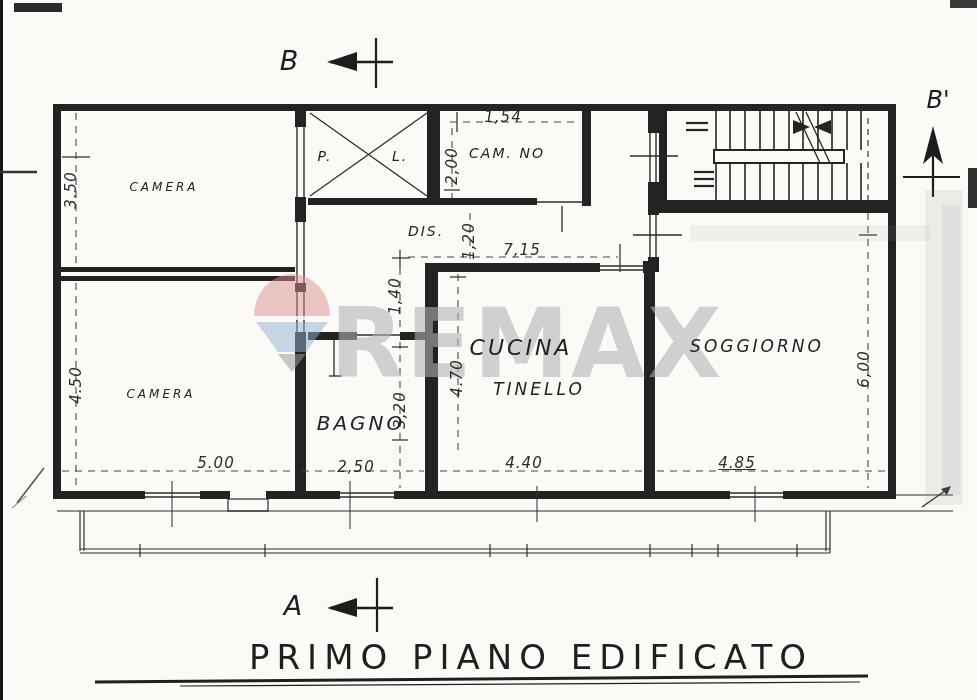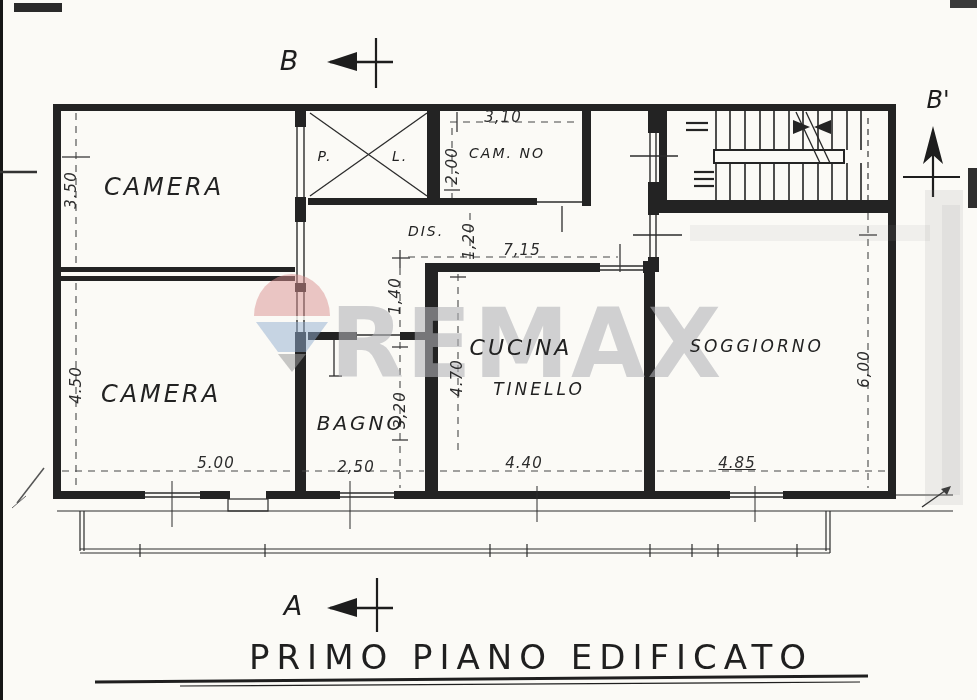--- a/index.html
+++ b/index.html
@@ -2,21 +2,21 @@
 <html><head>
 <meta charset="utf-8">
 <style>
   html,body{margin:0;padding:0;background:#ffffff;}
   .page{position:relative;width:977px;height:700px;background:#fbfaf6;overflow:hidden;
         font-family:"DejaVu Sans",sans-serif;color:#242424;}
   .lay{position:absolute;left:0;top:0;}
   .lbl{position:absolute;transform:translate(-50%,-50%);white-space:nowrap;
        font-style:italic;color:#222;letter-spacing:3px;}
   .lbl.rot{transform:translate(-50%,-50%) rotate(-90deg);}
-  .room{font-size:24px;}
+  .room{font-size:12px;}
   .small{font-size:14px;letter-spacing:2px;}
   .dim{font-size:15px;letter-spacing:1px;color:#2c2c2c;}
   .marker{font-size:27px;font-style:italic;letter-spacing:0;color:#1d1d1d;}
   .title{position:absolute;transform:translate(-50%,-50%);font-size:34px;letter-spacing:7px;
          color:#1f1f1f;white-space:nowrap;}
   .wm-text{position:absolute;font-weight:bold;font-size:96px;line-height:1;
            color:#b2b3b8;opacity:0.58;letter-spacing:2px;transform:scaleY(1.0);}
   .streak{position:absolute;pointer-events:none;}
 </style>
 </head>
@@ -245,21 +245,21 @@
   <div class="lbl room" style="left:521px;top:347px;font-size:22px;">CUCINA</div>
   <div class="lbl room" style="left:539px;top:389px;font-size:17px;">TINELLO</div>
   <div class="lbl room" style="left:757px;top:346px;font-size:17px;font-style:italic;">SOGGIORNO</div>
 
   <div class="lbl dim rot" style="left:71px;top:190px;">3.50</div>
   <div class="lbl dim rot" style="left:76px;top:385px;">4.50</div>
   <div class="lbl dim" style="left:216px;top:463px;">5.00</div>
   <div class="lbl dim" style="left:356px;top:467px;">2,50</div>
   <div class="lbl dim" style="left:524px;top:463px;">4.40</div>
   <div class="lbl dim" style="left:737px;top:463px;text-decoration:underline;">4.85</div>
-  <div class="lbl dim" style="left:503px;top:117px;">3,10</div>
+  <div class="lbl dim" style="left:503px;top:117px;">1,54</div>
   <div class="lbl dim rot" style="left:452px;top:166px;">2,00</div>
   <div class="lbl dim rot" style="left:469px;top:241px;">1,20</div>
   <div class="lbl dim" style="left:522px;top:250px;">7,15</div>
   <div class="lbl dim rot" style="left:395px;top:296px;">1,40</div>
   <div class="lbl dim rot" style="left:457px;top:378px;">4.70</div>
   <div class="lbl dim rot" style="left:400px;top:410px;">3,20</div>
   <div class="lbl dim rot" style="left:864px;top:369px;">6,00</div>
 
   <div class="lbl marker" style="left:289px;top:60px;">B</div>
   <div class="lbl marker" style="left:293px;top:605px;">A</div>

